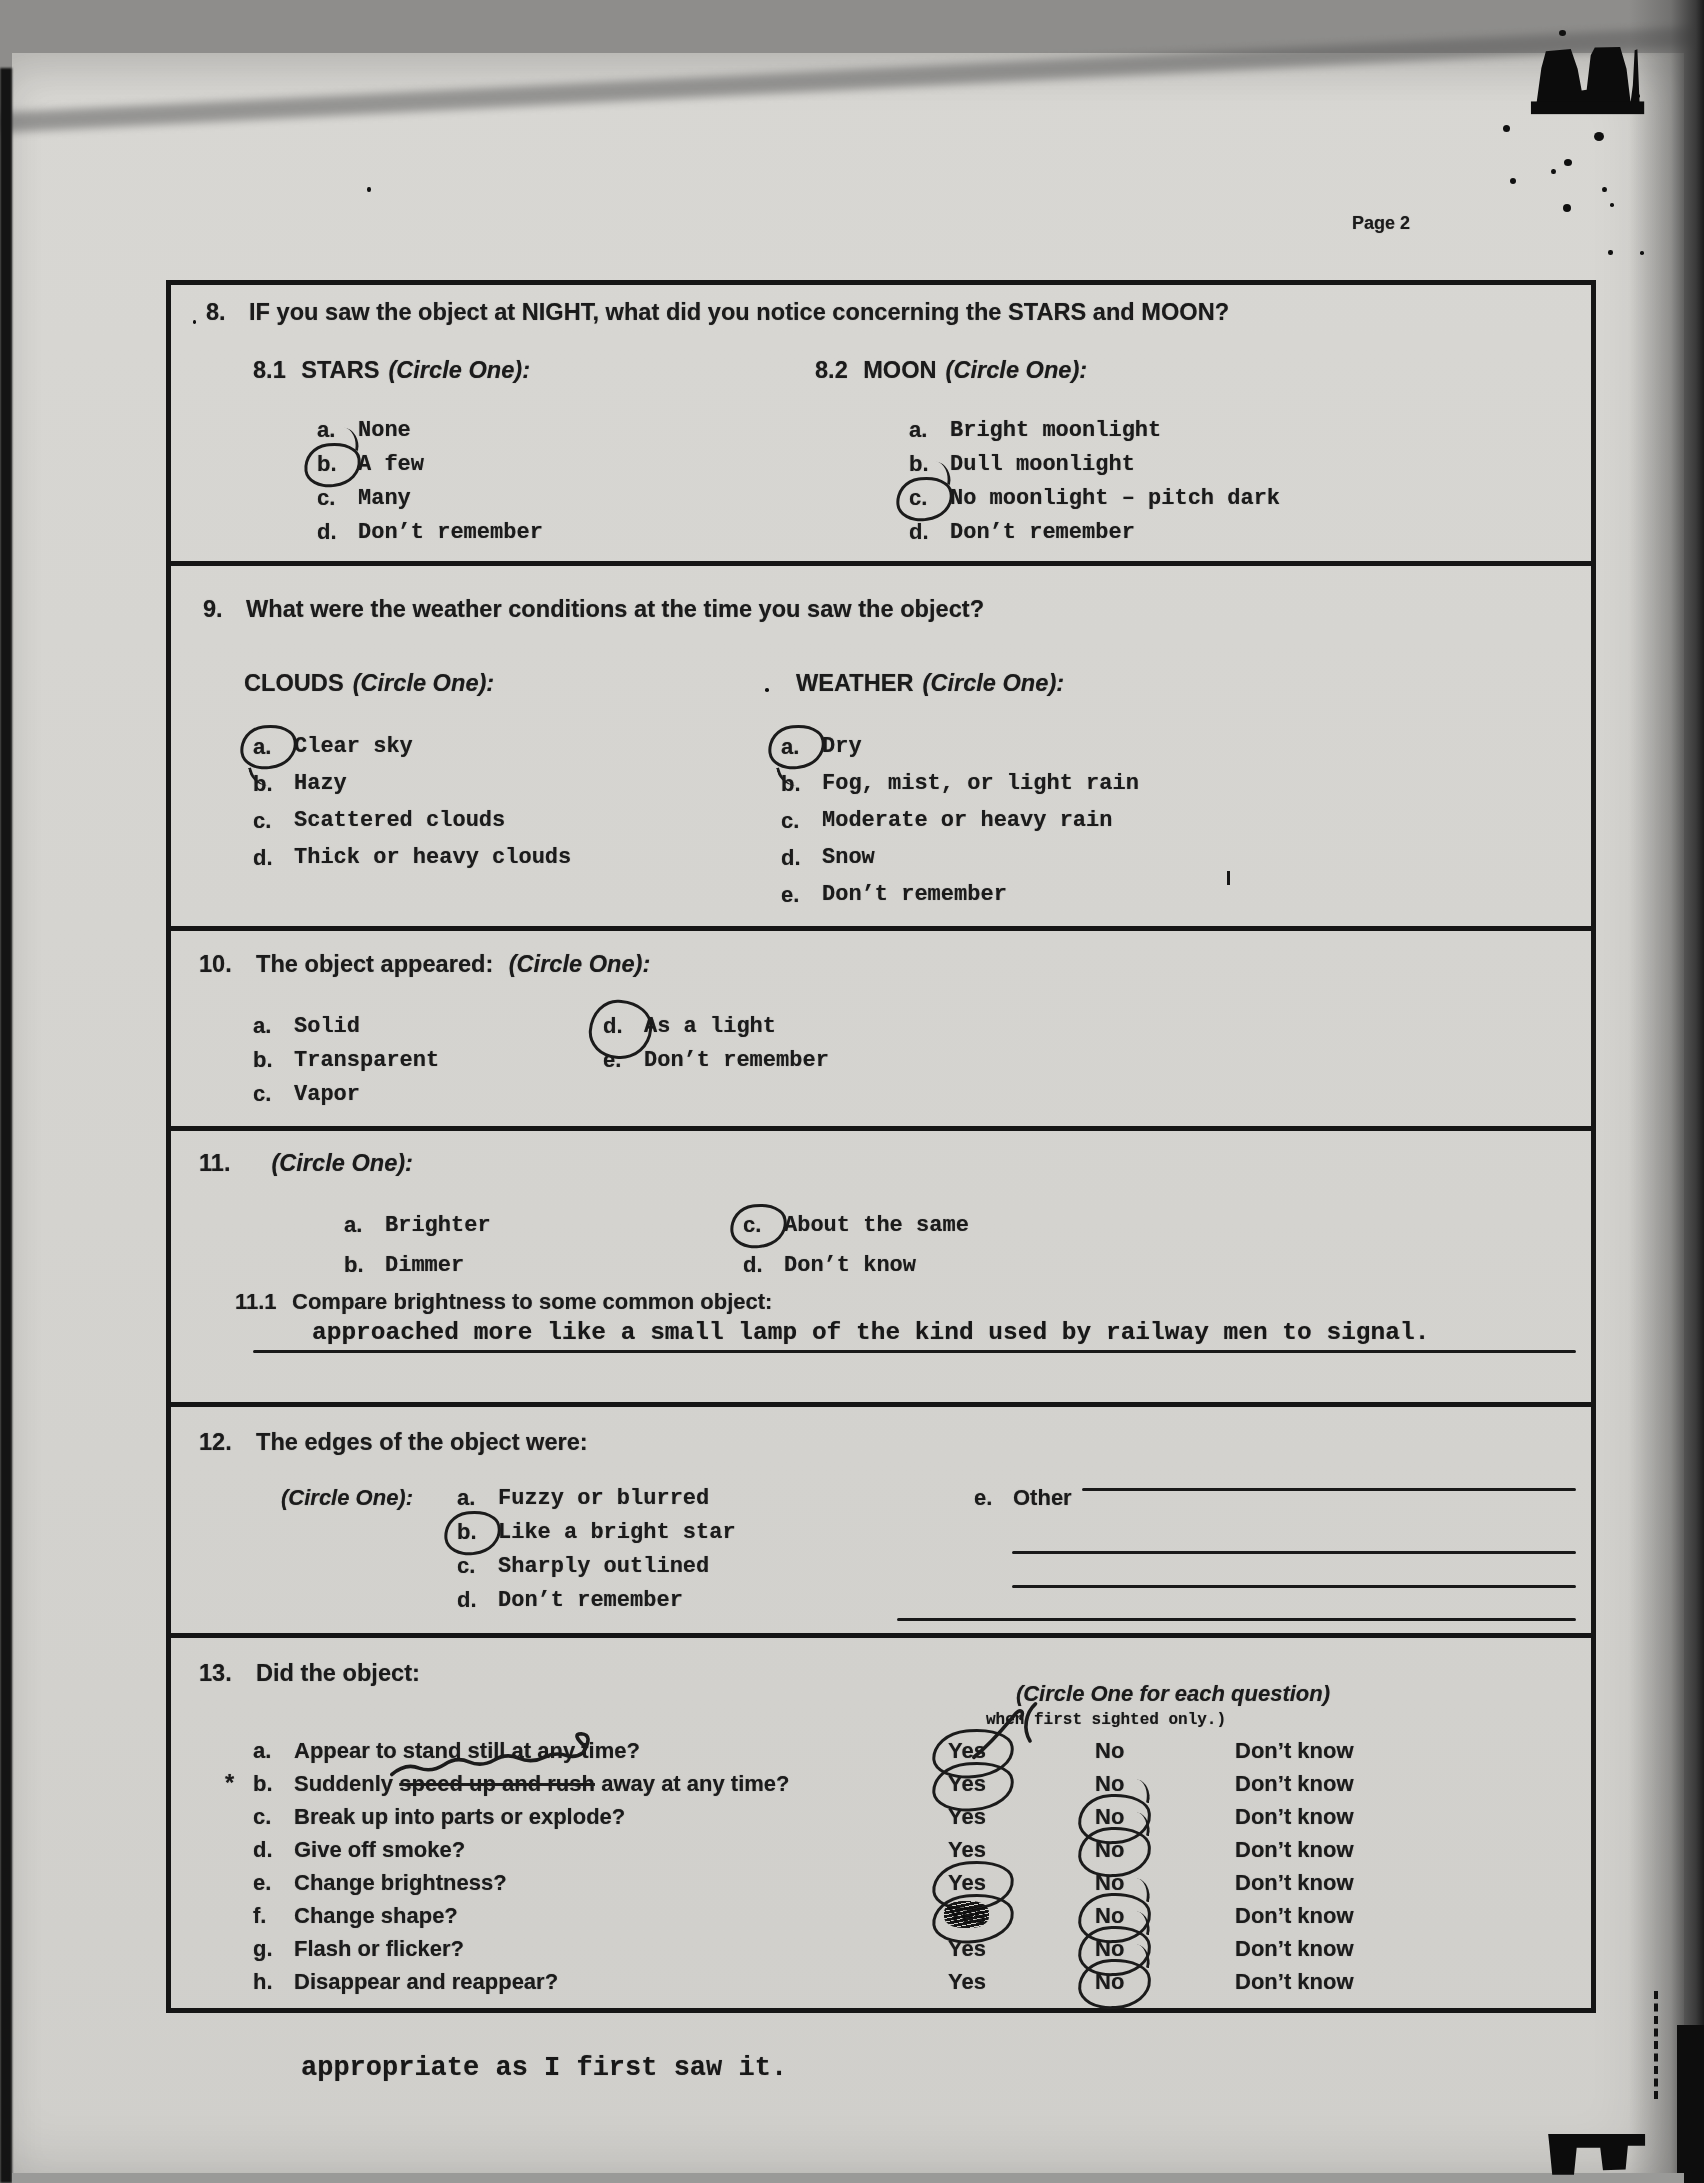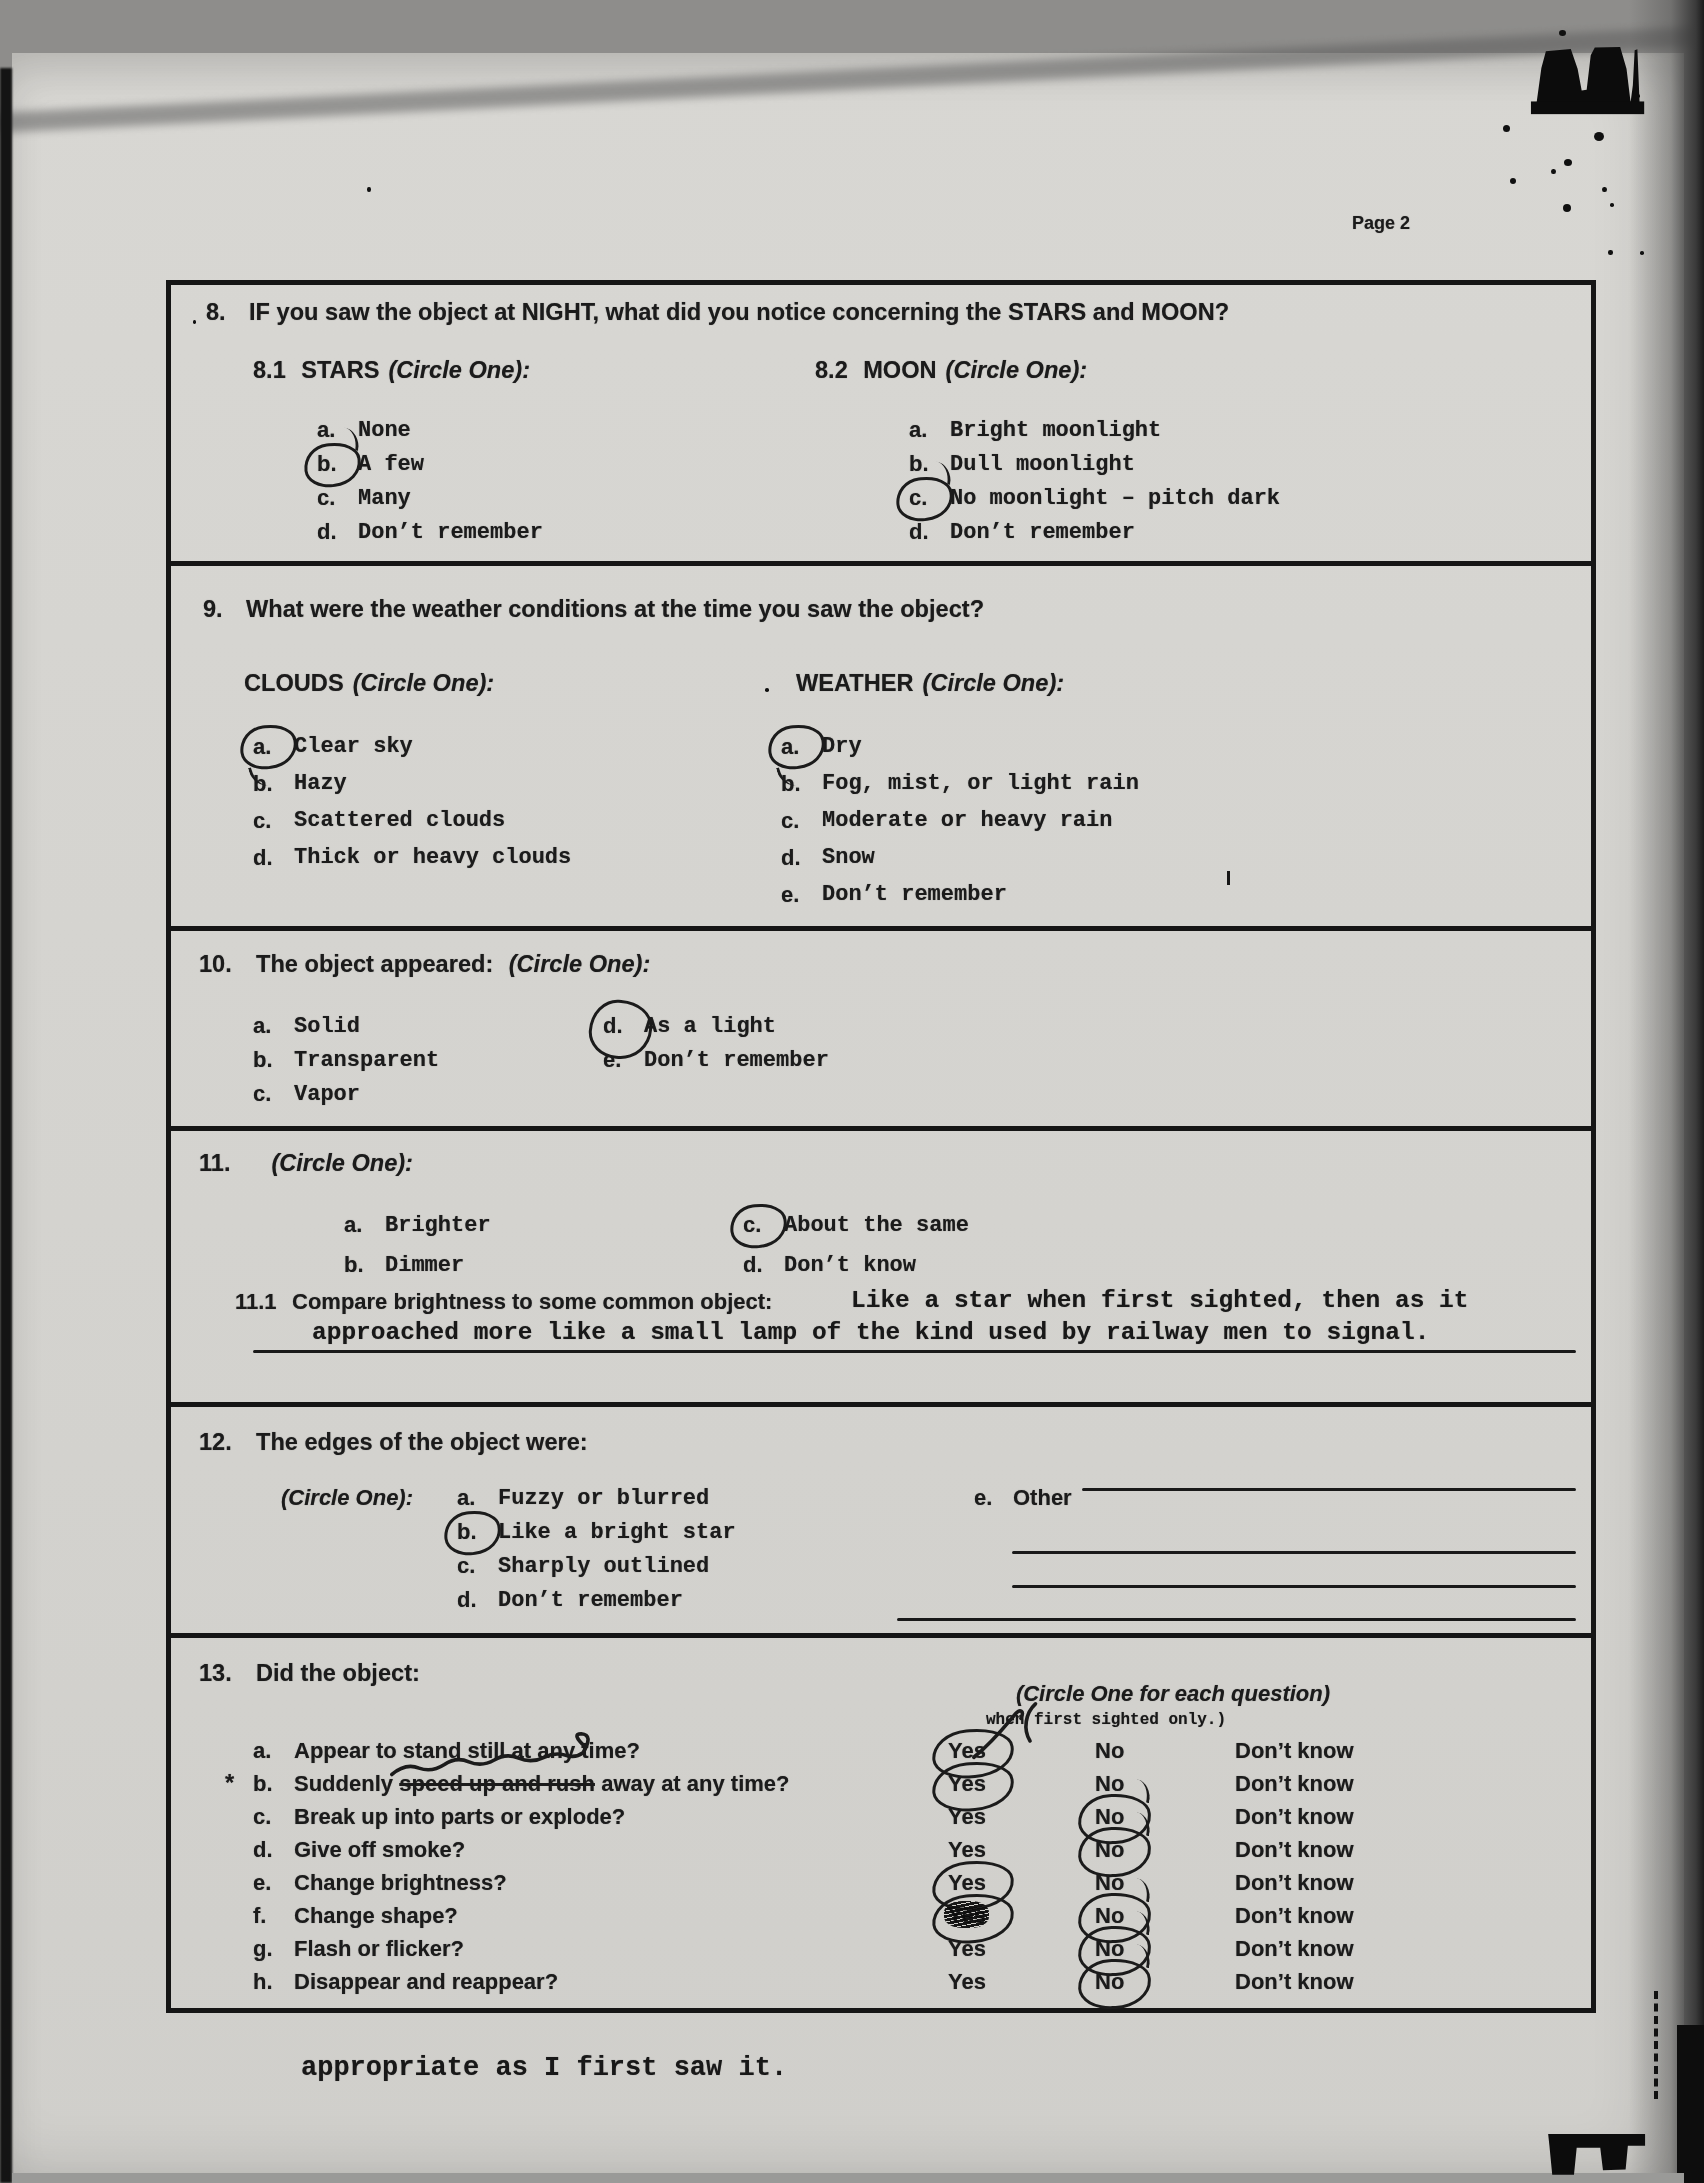--- a/index.html
+++ b/index.html
@@ -288,21 +288,20 @@
         <div class="opt">
           <span class="letter"><span>d.</span></span>
           <span class="txt">Don’t know</span>
         </div>
       </div>
     <div class="sub11 printed" style="left:64px;top:1003px">
       <span>11.1</span>
         <span class="gap"></span>
         <span>Compare brightness to some common object:</span>
     </div>
-    <div class="mono" style="left:680px;top:1002px">Like a star when first sighted, then as it</div>
     <div class="mono" style="left:141px;top:1034px">approached more like a small lamp of the kind used by railway men to signal.</div>
     <div class="rline" style="left:82px;top:1065px;width:1323px"></div>
 
     <div class="qline printed title" style="left:28px;top:1144px">
       <span class="qnum wide">12.</span>
         <span>The edges of the object were:</span>
     </div>
     <div class="qline printed italic" style="left:110px;top:1199px">(Circle One):</div>
     <div class="opts rows-75 printed" style="left:286px;top:1196px">
 

